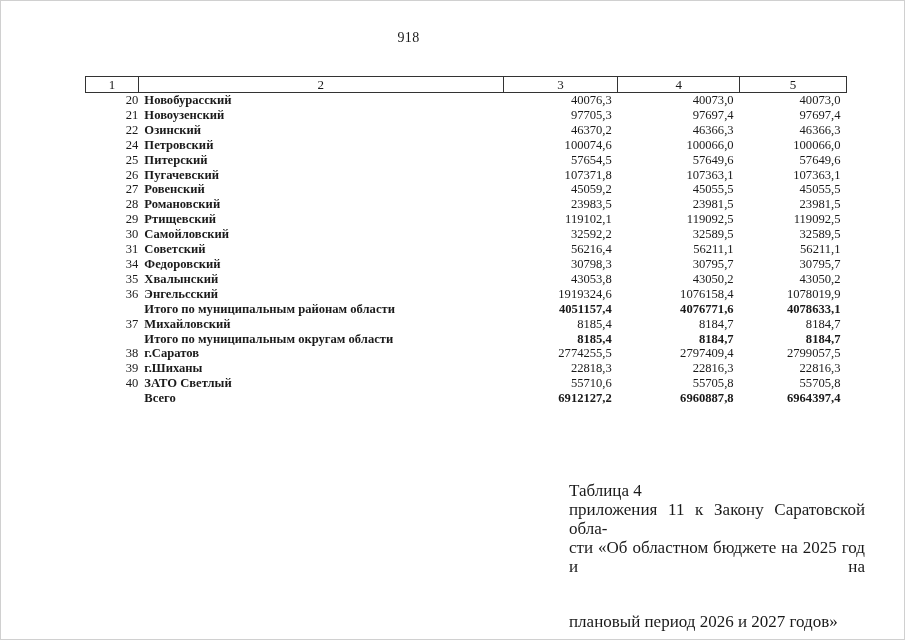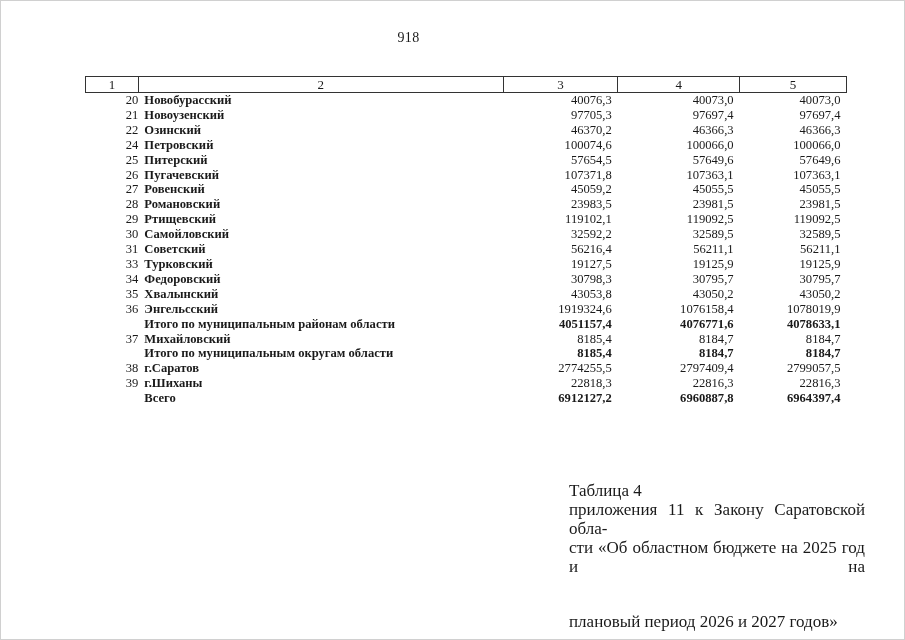--- a/index.html
+++ b/index.html
@@ -174,27 +174,20 @@
         <td class="val">32589,5</td>
       </tr>
       <tr>
         <td class="num">31</td>
         <td class="name">Советский</td>
         <td class="val">56216,4</td>
         <td class="val">56211,1</td>
         <td class="val">56211,1</td>
       </tr>
       <tr>
-        <td class="num">33</td>
-        <td class="name">Турковский</td>
-        <td class="val">19127,5</td>
-        <td class="val">19125,9</td>
-        <td class="val">19125,9</td>
-      </tr>
-      <tr>
         <td class="num">34</td>
         <td class="name">Федоровский</td>
         <td class="val">30798,3</td>
         <td class="val">30795,7</td>
         <td class="val">30795,7</td>
       </tr>
       <tr>
         <td class="num">35</td>
         <td class="name">Хвалынский</td>
         <td class="val">43053,8</td>
@@ -236,20 +229,27 @@
         <td class="val">2797409,4</td>
         <td class="val">2799057,5</td>
       </tr>
       <tr>
         <td class="num">39</td>
         <td class="name">г.Шиханы</td>
         <td class="val">22818,3</td>
         <td class="val">22816,3</td>
         <td class="val">22816,3</td>
       </tr>
+      <tr>
+        <td class="num">40</td>
+        <td class="name">ЗАТО Светлый</td>
+        <td class="val">55710,6</td>
+        <td class="val">55705,8</td>
+        <td class="val">55705,8</td>
+      </tr>
       <tr class="total">
         <td class="num"></td>
         <td class="name">Всего</td>
         <td class="val">6912127,2</td>
         <td class="val">6960887,8</td>
         <td class="val">6964397,4</td>
       </tr>
     </tbody>
 </table>
 

